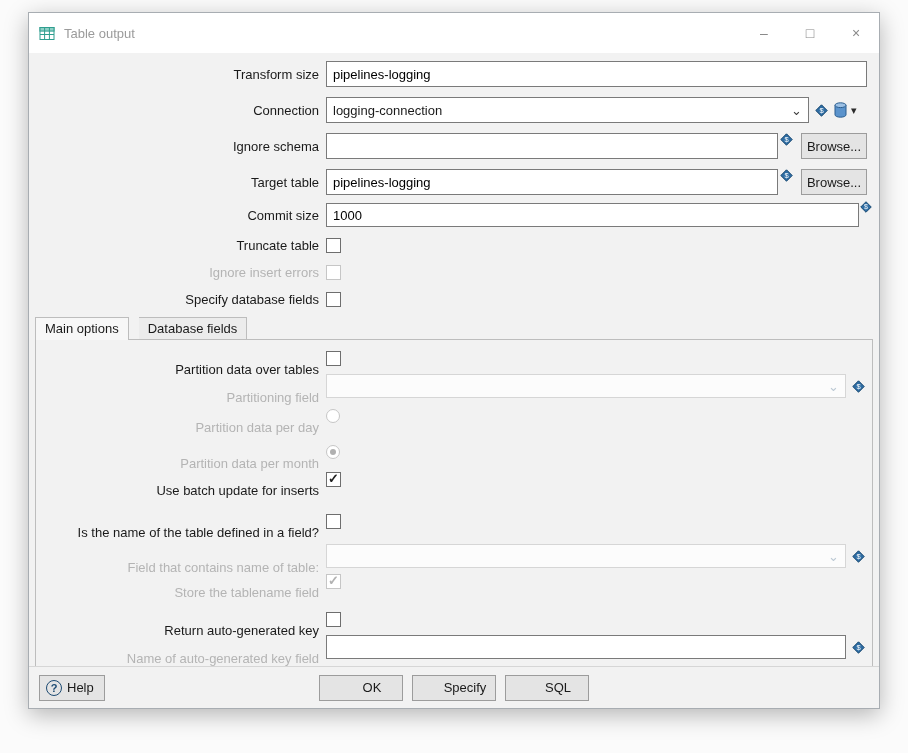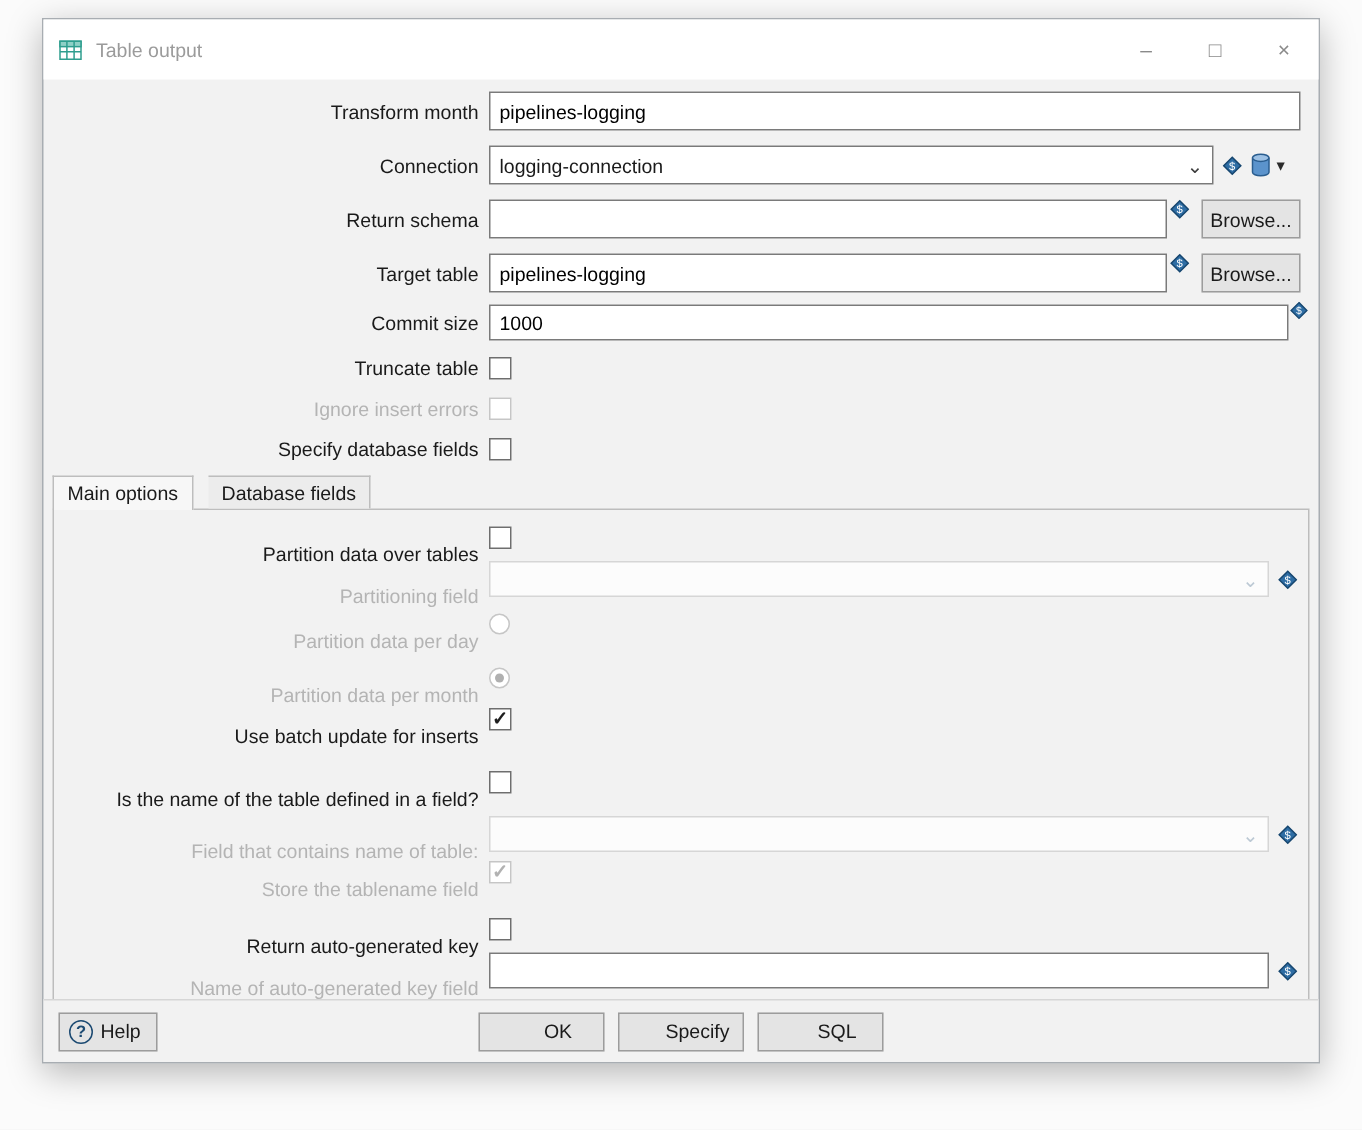--- a/index.html
+++ b/index.html
@@ -102,21 +102,21 @@
     </span>
     <span class="title-text">Table output</span>
     <span class="win-btn">–</span>
     <span class="win-btn">□</span>
     <span class="win-btn">×</span>
   </div>
 
   <div class="body">
 
     <div class="row r-name">
-      <span class="lbl">Transform month</span>
+      <span class="lbl">Transform size</span>
       <input class="tinput" style="flex: 1 1 0%; margin-right: 12px;" value="pipelines-logging">
     </div>
 
     <div class="row r-conn">
       <span class="lbl">Connection</span>
       <div class="combo" style="width:483px;flex:none;">
         <span class="val">logging-connection</span>
         <span class="chev">⌄</span>
       </div>
       <span class="vicon icon-gap">
@@ -128,21 +128,21 @@
       <span class="icon-gap" style="display:inline-flex;">
         <svg width="13" height="16" viewBox="0 0 13 16">
             <path d="M1 3.2 V12.8 C1 14.2 3.5 15.2 6.5 15.2 C9.5 15.2 12 14.2 12 12.8 V3.2" fill="#5b93cc" stroke="#2a5d8f"></path>
             <ellipse cx="6.5" cy="3.2" rx="5.5" ry="2.4" fill="#9cc0e4" stroke="#2a5d8f"></ellipse>
           </svg>
       </span>
       <span class="drop-tri">▾</span>
     </div>
 
     <div class="row r-schema">
-      <span class="lbl">Return schema</span>
+      <span class="lbl">Ignore schema</span>
       <input class="tinput" style="width: 452px; flex: 0 0 auto;" value="">
       <span class="vicon" style="margin-left:2px;align-self:flex-start;">
         <svg width="13" height="13" viewBox="0 0 13 13">
             <path d="M6.5 .8 12.2 6.5 6.5 12.2 .8 6.5Z" fill="#2e6da4" stroke="#16466f"></path>
             <text x="6.5" y="9.2" font-size="7.5" fill="#fff" text-anchor="middle">$</text>
           </svg>
       </span>
       <button class="btn browse-btn" style="margin-left:auto;">Browse...</button>
     </div>
 

